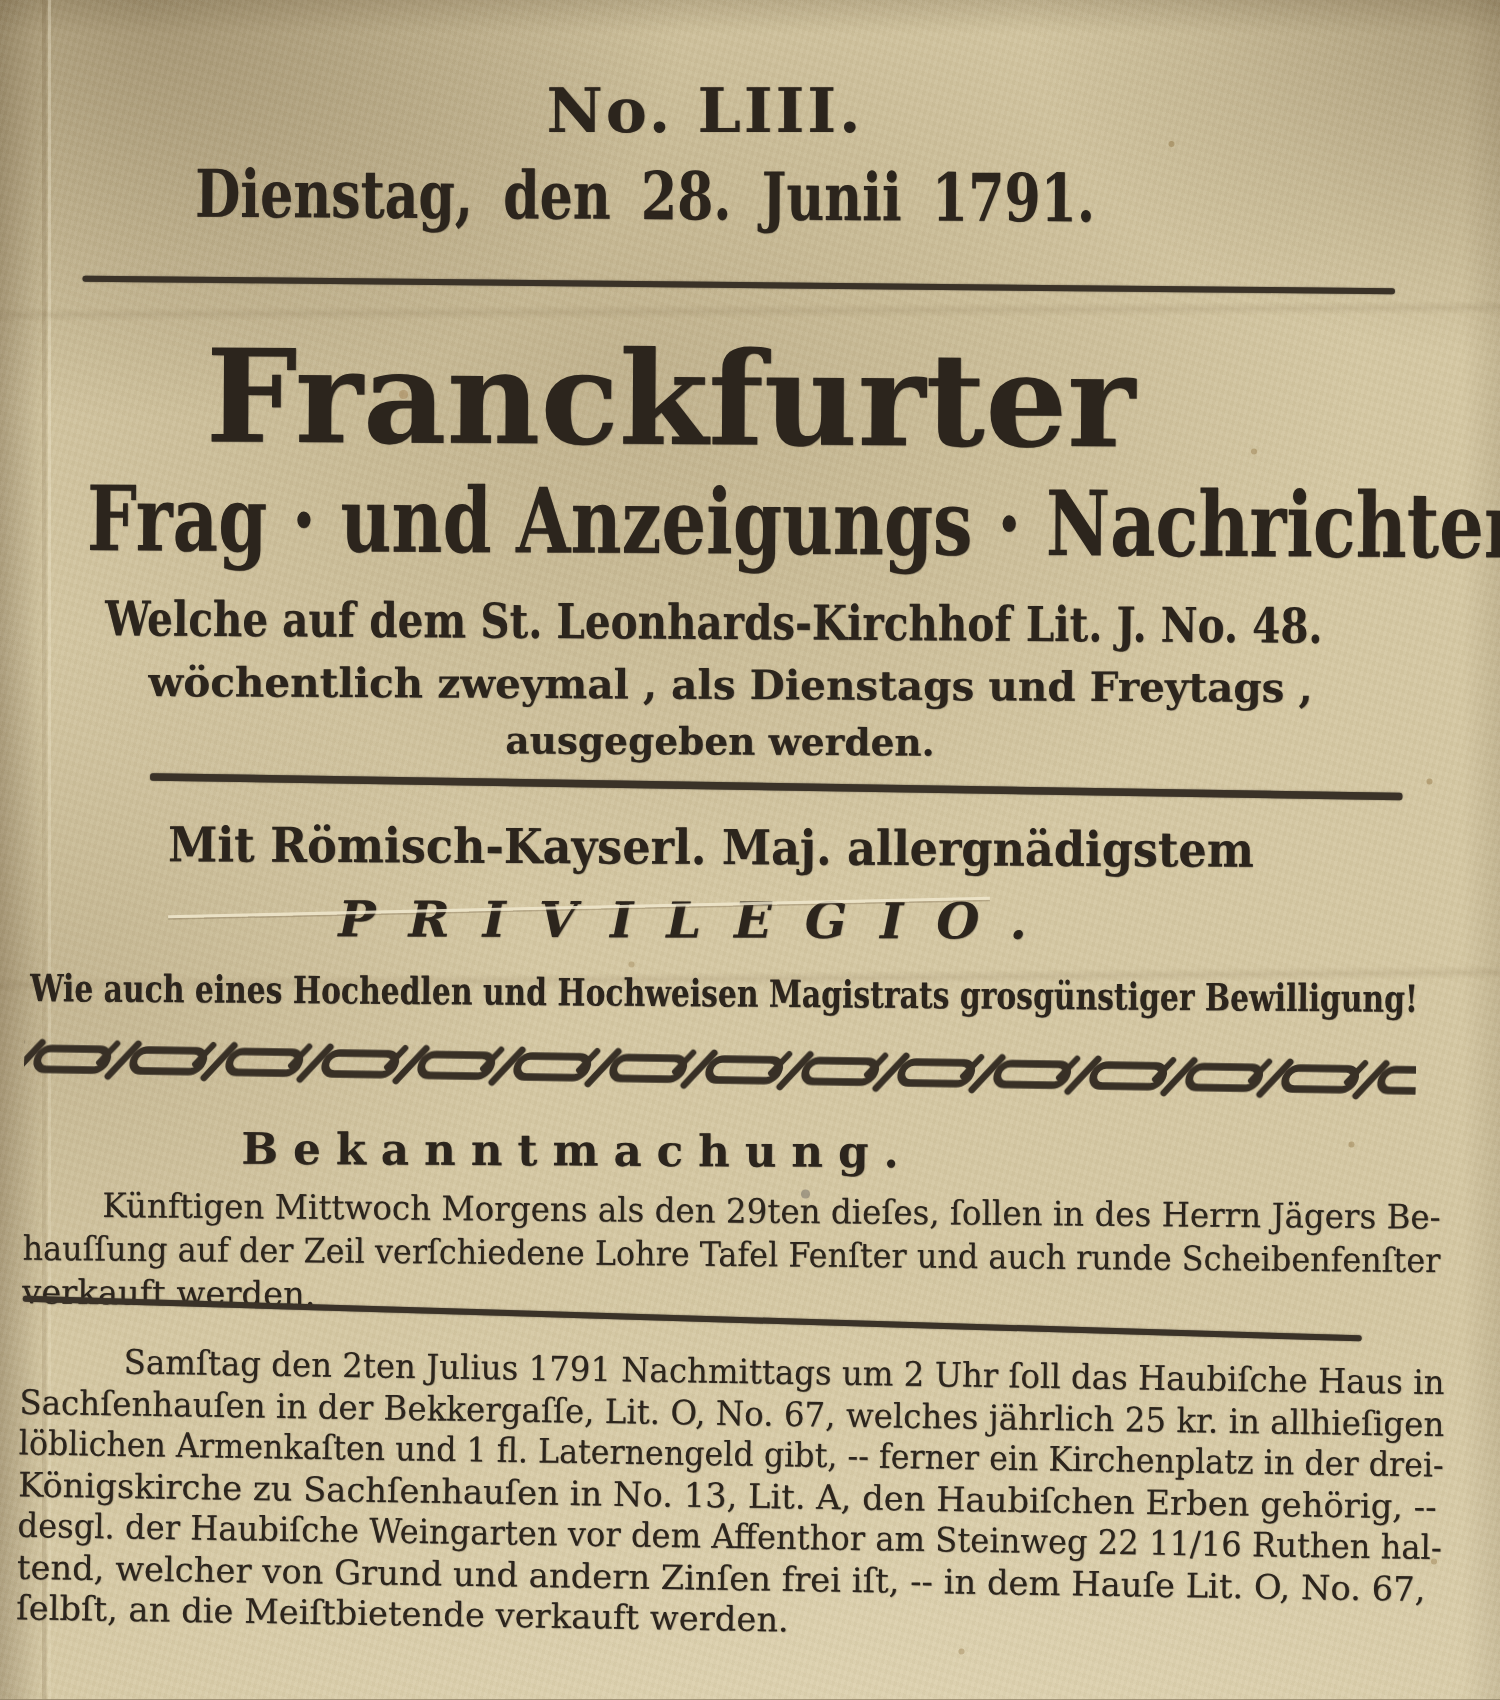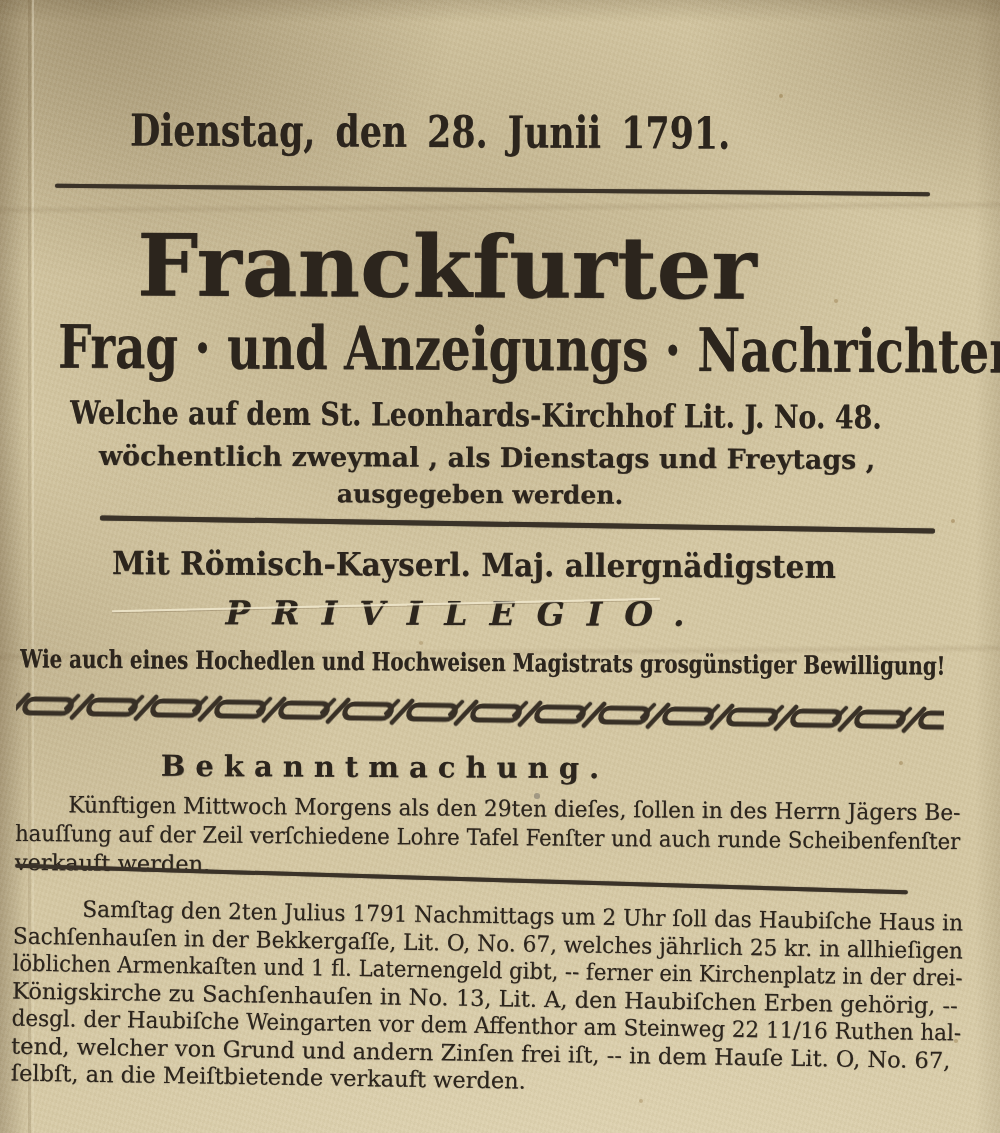--- a/index.html
+++ b/index.html
@@ -44,20 +44,21 @@
 <body>
 
 <div class="sheet">
 
   <div class="abs crease-v"></div>
   <div class="abs crease-v2"></div>
   <div class="abs fold" style="top:203px;transform:rotate(-0.3deg);"></div>
   <div class="abs fold" style="top:648px;transform:rotate(-0.5deg);"></div>
   <div class="abs specks"></div>
 
+  <div class="abs ctr ink" style="top:50px;left:0;width:940px;font-size:41px;font-weight:bold;letter-spacing:2px;">No. LIII.</div>
 
   <div class="abs" style="top:106px;left:130px;width:600px;transform:rotate(0.3deg);">
     <div class="tline stretch frak ink" style="font-size: 44px; word-spacing: 10px; transform: scaleX(0.790514);">Dienstag, den 28. Junii 1791.</div>
   </div>
 
   <div class="abs rule" style="top:188px;left:55px;width:875px;height:3.5px;transform:rotate(0.55deg);"></div>
 
   <div class="abs ctr frak ink" style="top:216px;left:0;width:894px;font-size:86px;transform:rotate(0.3deg);">Franckfurter</div>
 
   <div class="abs" style="top:314px;left:58px;width:880px;transform:rotate(0.3deg);">

